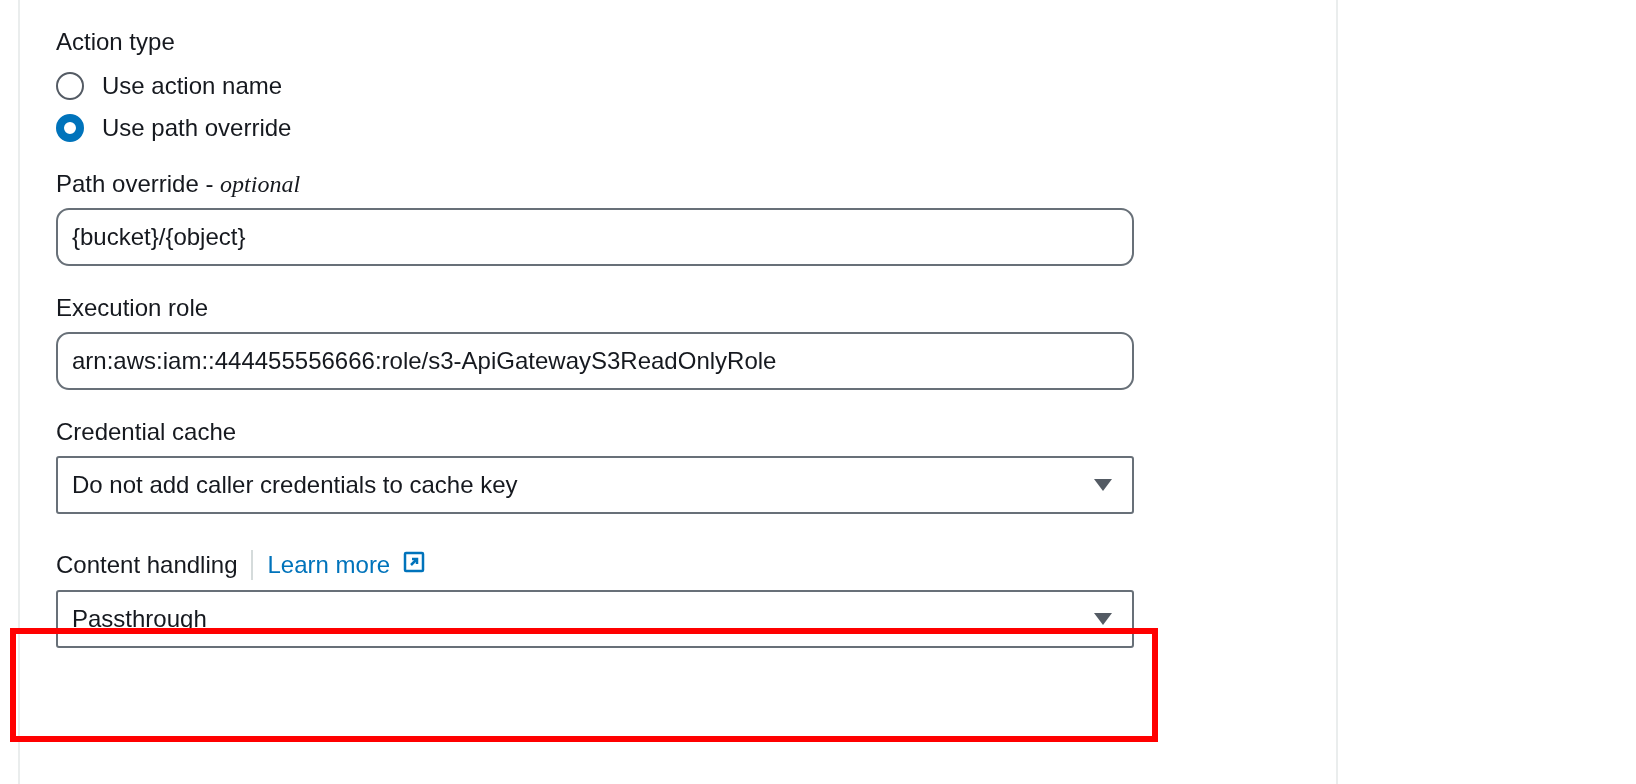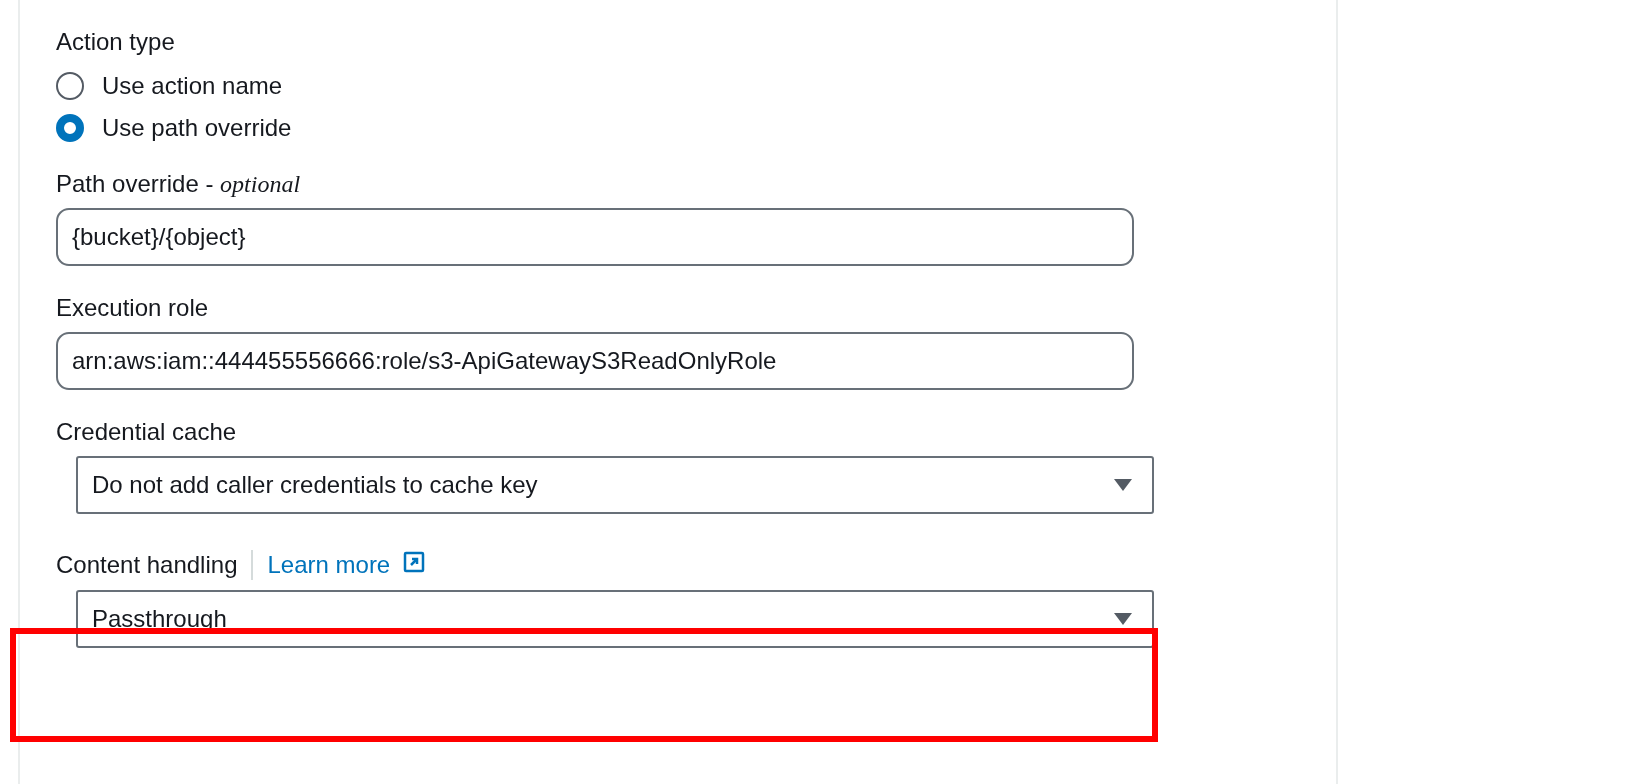--- a/index.html
+++ b/index.html
@@ -78,21 +78,20 @@
       border-radius: 13px;
       padding: 0 14px;
       font-size: 24px;
       color: #16191f;
       background: #fff;
       font-family: inherit;
     }
     .select-wrapper {
       position: relative;
       width: 1078px;
-      margin-left: 20px;
     }
     .select-box {
       width: 100%;
       height: 58px;
       border: 2px solid #687078;
       border-radius: 3px;
       padding: 0 50px 0 14px;
       font-size: 24px;
       color: #16191f;
       background: #fff;

